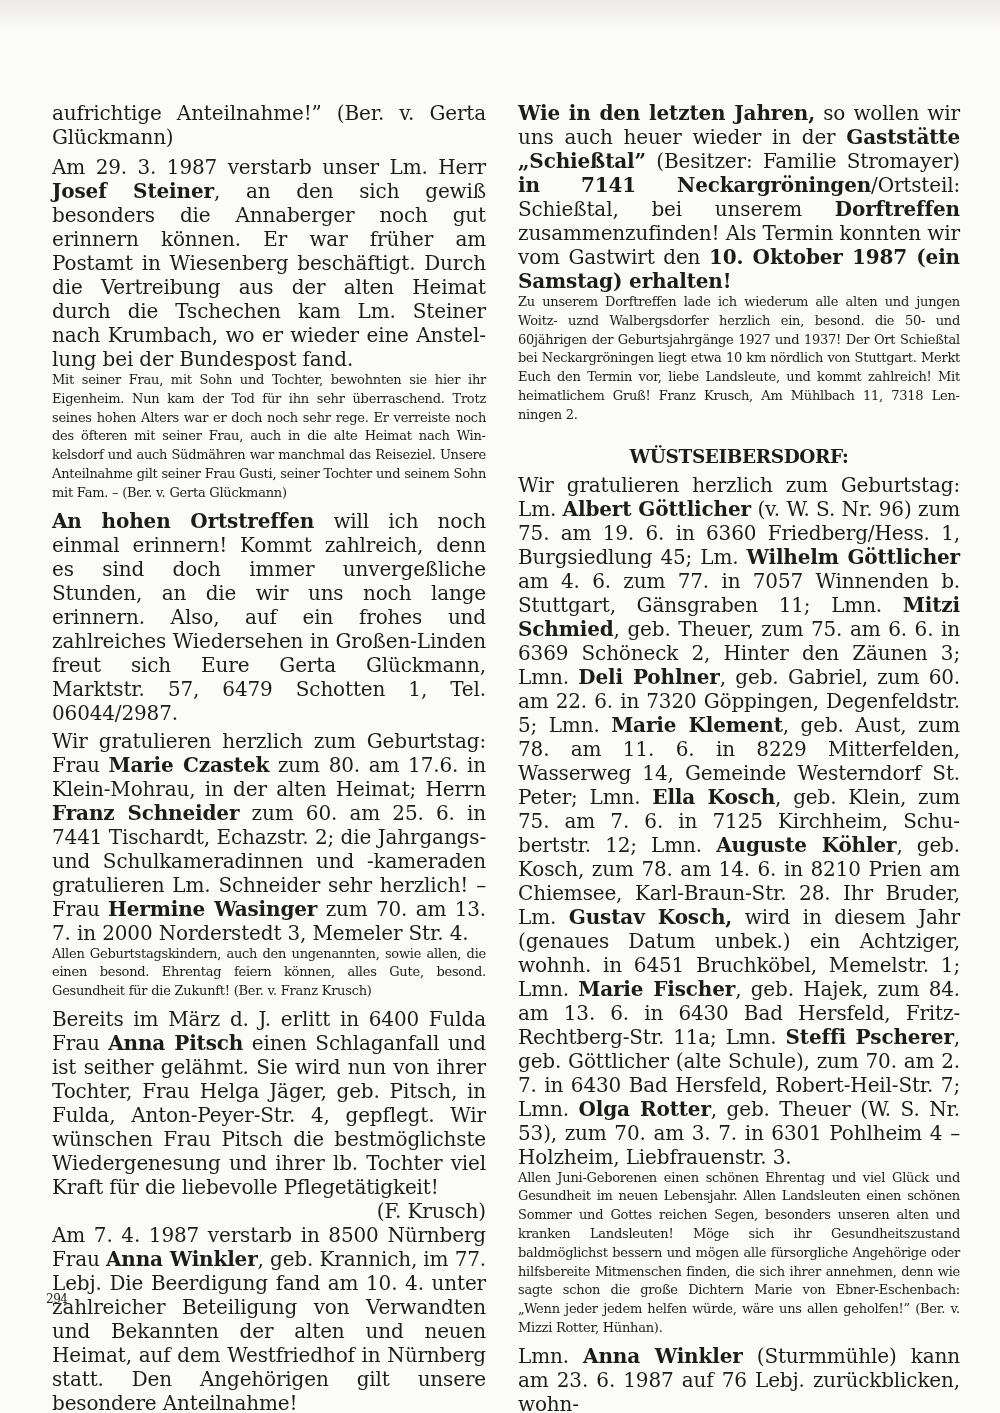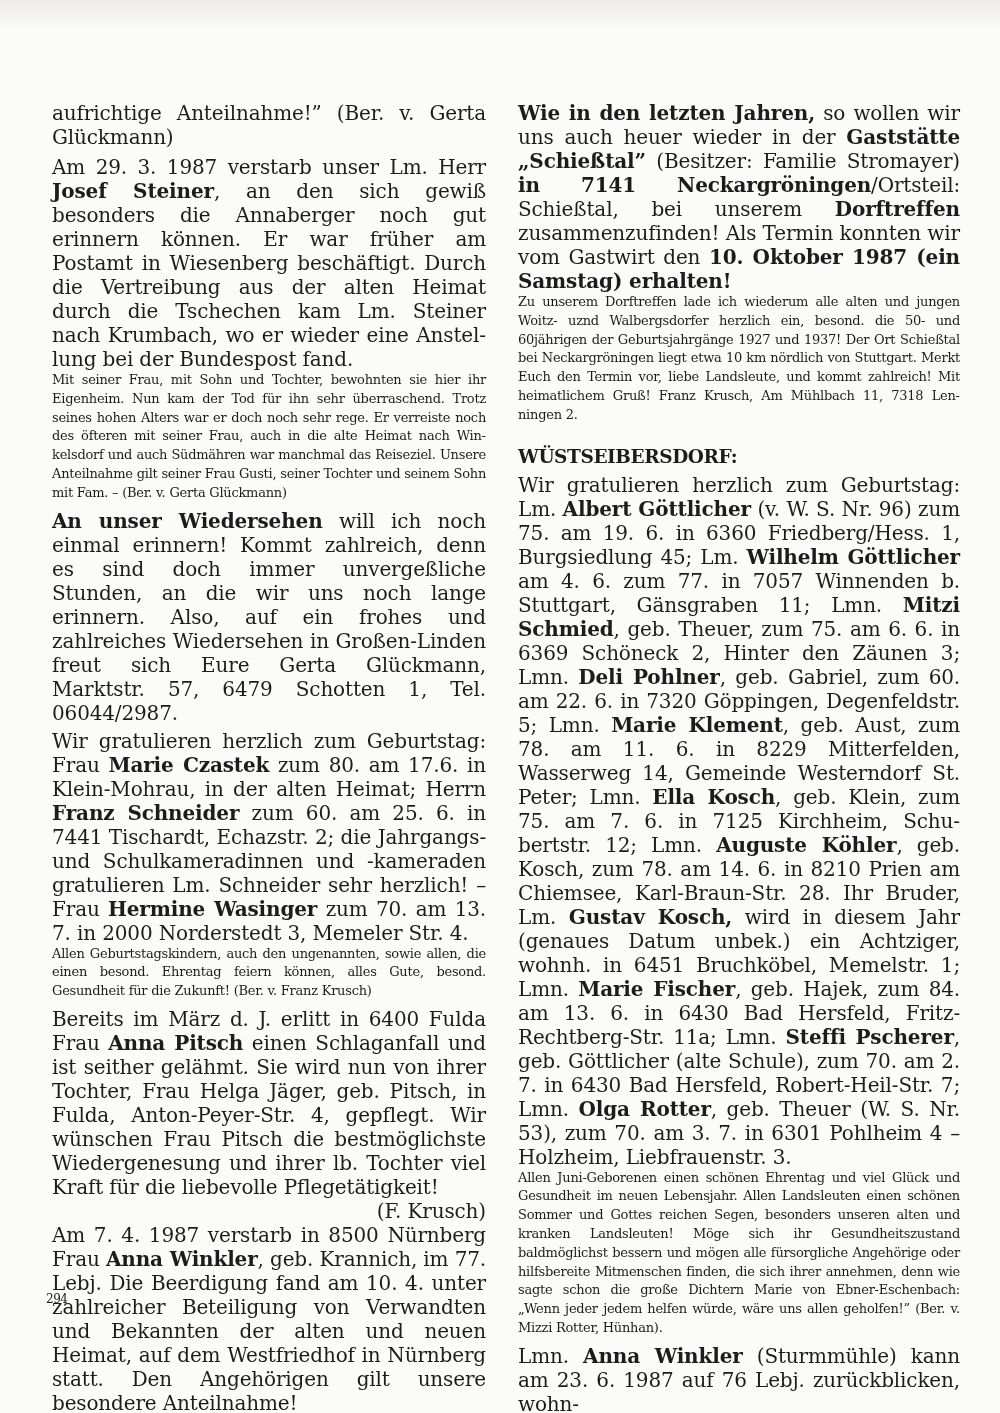--- a/index.html
+++ b/index.html
@@ -23,42 +23,42 @@
   .large {
     font-size: 20px; line-height: 24px; letter-spacing: -0.15px;
   }
   .small {
     font-size: 13px; line-height: 18.8px; letter-spacing: -0.25px;
   }
   .gap { margin-top: 6px; }
   .gap-lg { margin-top: 20px; }
   h2.section {
     font-size: 18.5px; line-height: 24px; font-weight: bold; letter-spacing: -0.4px;
-    text-align: left;
+    text-align: center;
   }
   b { font-weight: bold; }
   .credit-right { float: right; }
   .page-number {
     position: absolute; left: 46px; top: 1292px;
     font-size: 12px; letter-spacing: -0.5px;
   }
 </style>
 </head>
 <body>
 
 <div class="page-top-noise"></div>
 
 <div class="col col-left">
   <p class="large">aufrichtige Anteilnahme!” (Ber. v. Gerta Glück­mann)</p>
 
   <p class="large gap"><span>Am 29. 3. 1987 verstarb unser Lm. Herr </span><b>Josef Steiner</b><span>, an den sich gewiß besonders die An­naberger noch gut erinnern können. Er war früher am Postamt in Wiesenberg beschäf­tigt. Durch die Vertreibung aus der alten Hei­mat durch die Tschechen kam Lm. Steiner nach Krumbach, wo er wieder eine Anstel­lung bei der Bundespost fand.</span></p>
 
   <p class="small">Mit seiner Frau, mit Sohn und Tochter, bewohnten sie hier ihr Eigenheim. Nun kam der Tod für ihn sehr überraschend. Trotz seines hohen Alters war er doch noch sehr rege. Er verreiste noch des öfteren mit seiner Frau, auch in die alte Heimat nach Win­kelsdorf und auch Südmähren war manchmal das Reiseziel. Unsere Anteilnahme gilt seiner Frau Gu­sti, seiner Tochter und seinem Sohn mit Fam. – (Ber. v. Gerta Glückmann)</p>
 
-  <p class="large gap"><b>An unser Wiedersehen</b><span> will ich noch einmal er­innern! Kommt zahlreich, denn es sind doch immer unvergeßliche Stunden, an die wir uns noch lange erinnern. Also, auf ein frohes und zahlreiches Wiedersehen in Großen-Linden freut sich Eure Gerta Glückmann, Marktstr. 57, 6479 Schotten 1, Tel. 06044/2987.</span></p>
+  <p class="large gap"><b>An hohen Ortstreffen</b><span> will ich noch einmal er­innern! Kommt zahlreich, denn es sind doch immer unvergeßliche Stunden, an die wir uns noch lange erinnern. Also, auf ein frohes und zahlreiches Wiedersehen in Großen-Linden freut sich Eure Gerta Glückmann, Marktstr. 57, 6479 Schotten 1, Tel. 06044/2987.</span></p>
 
 
   <p class="large" style="margin-top:4px"><span>Wir gratulieren herzlich zum Geburtstag: Frau </span><b>Marie Czastek</b><span> zum 80. am 17.6. in Klein-Mohrau, in der alten Heimat; Herrn </span><b>Franz Schneider</b><span> zum 60. am 25. 6. in 7441 Tischardt, Echazstr. 2; die Jahrgangs- und Schulkameradinnen und -kameraden gratu­lieren Lm. Schneider sehr herzlich! – Frau </span><b>Hermine Wasinger</b><span> zum 70. am 13. 7. in 2000 Norderstedt 3, Memeler Str. 4.</span></p>
 
   <p class="small">Allen Geburtstagskindern, auch den ungenannten, sowie allen, die einen besond. Ehrentag feiern kön­nen, alles Gute, besond. Gesundheit für die Zu­kunft! (Ber. v. Franz Krusch)</p>
 
   <p class="large gap"><span>Bereits im März d. J. erlitt in 6400 Fulda Frau </span><b>Anna Pitsch</b><span> einen Schlaganfall und ist seit­her gelähmt. Sie wird nun von ihrer Tochter, Frau Helga Jäger, geb. Pitsch, in Fulda, An­ton-Peyer-Str. 4, gepflegt. Wir wünschen Frau Pitsch die bestmöglichste Wiedergene­sung und ihrer lb. Tochter viel Kraft für die liebevolle Pflegetätigkeit!</span><span class="credit-right">(F. Krusch)</span></p>
 
   <p class="large gap" style="clear:both"><span>Am 7. 4. 1987 verstarb in 8500 Nürnberg Frau </span><b>Anna Winkler</b><span>, geb. Krannich, im 77. Lebj. Die Beerdigung fand am 10. 4. unter zahlrei­cher Beteiligung von Verwandten und Be­kannten der alten und neuen Heimat, auf dem Westfriedhof in Nürnberg statt. Den An­gehörigen gilt unsere besondere Anteil­nahme!</span></p>
 </div>

